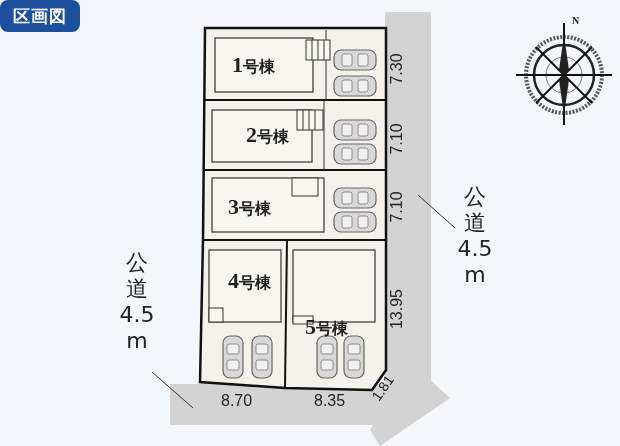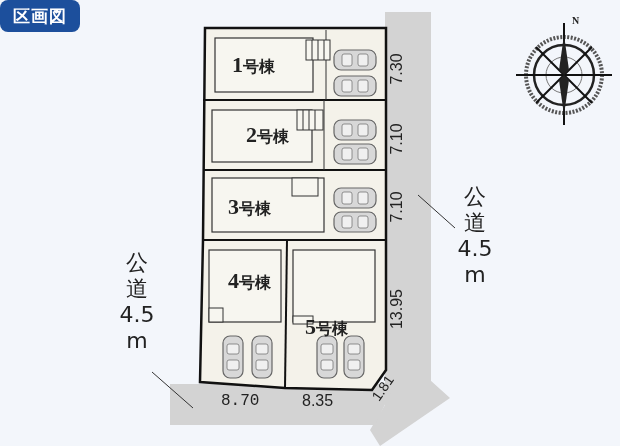--- a/index.html
+++ b/index.html
@@ -132,22 +132,22 @@
 </div>
 <div class="lbl" style="left:305px; top:272px;margin-top:42px;">
   <span class="n">5</span><span class="s">号棟</span>
 </div>
 
 <div class="dim vert" style="left:381px; top:60px;">7.30</div>
 <div class="dim vert" style="left:381px; top:130px;">7.10</div>
 <div class="dim vert" style="left:381px; top:198px;">7.10</div>
 <div class="dim vert" style="left:377px; top:300px;">13.95</div>
 
-<div class="dim" style="left:221px; top:392px;font-family:Liberation Mono, monospace;">8.70</div>
-<div class="dim" style="left:302px; top:392px;">8.35</div>
+<div class="dim" style="left:221px; top:392px;">8.70</div>
+<div class="dim" style="left:314px; top:392px;">8.35</div>
 <div class="dim" style="left:369px; top:380px; transform: rotate(-55deg); font-size:14px;">1.81</div>
 
 <div class="road-label" style="left:450px; top:184px;">
   <span>公</span>
   <span>道</span>
   <span>4.5</span>
   <span>m</span>
 </div>
 <div class="road-label" style="left:112px; top:250px;">
   <span>公</span>

